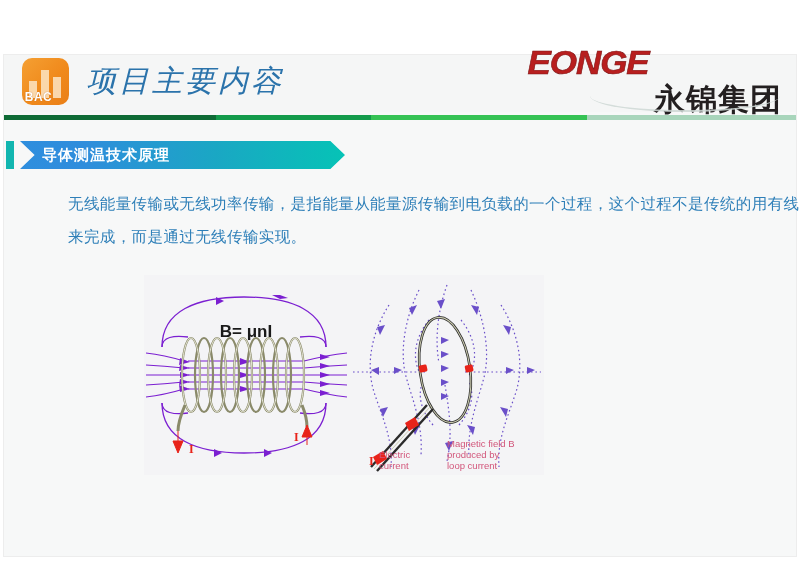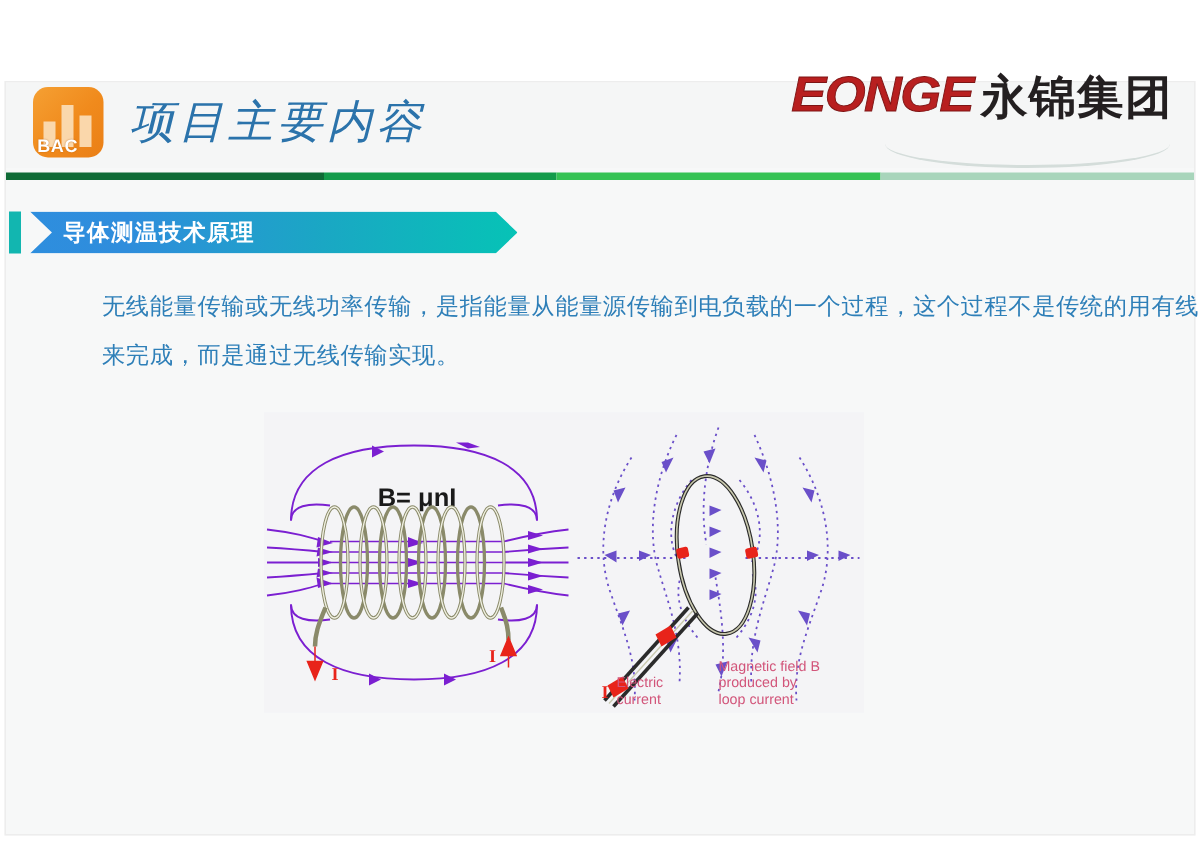--- a/index.html
+++ b/index.html
@@ -116,20 +116,21 @@
     color: #b81f1f;
     -webkit-text-stroke: 0.6px #7d1414;
     transform: scaleX(1.06);
   }
   .brand-cn {
     font-family: Liberation Mono, monospace;
     font-weight: bold;
     font-size: 31px;
     letter-spacing: 1px;
     color: #231f20;
+    margin-top: 35px;
   }
   .brand-swoosh {
     position: absolute;
     right: 20px;
     top: 96px;
     width: 190px;
     height: 14px;
     border-bottom: 2px solid #cfd9d6;
     border-radius: 0 0 50% 50% / 0 0 100% 100%;
     opacity: .85;
@@ -199,21 +200,21 @@
     font-size: 15.5px;
     line-height: 33px;
     color: #2e7fb8;
     letter-spacing: .4px;
     margin-left: 40px;
   }
 
   
   .figure-area {
     position: absolute;
-    left: 176px;
+    left: 144px;
     top: 275px;
     width: 400px;
     height: 200px;
   }
   .fig-left, .fig-right {
     position: absolute;
     top: 0;
     height: 200px;
     background: #f4f4f6;
   }

